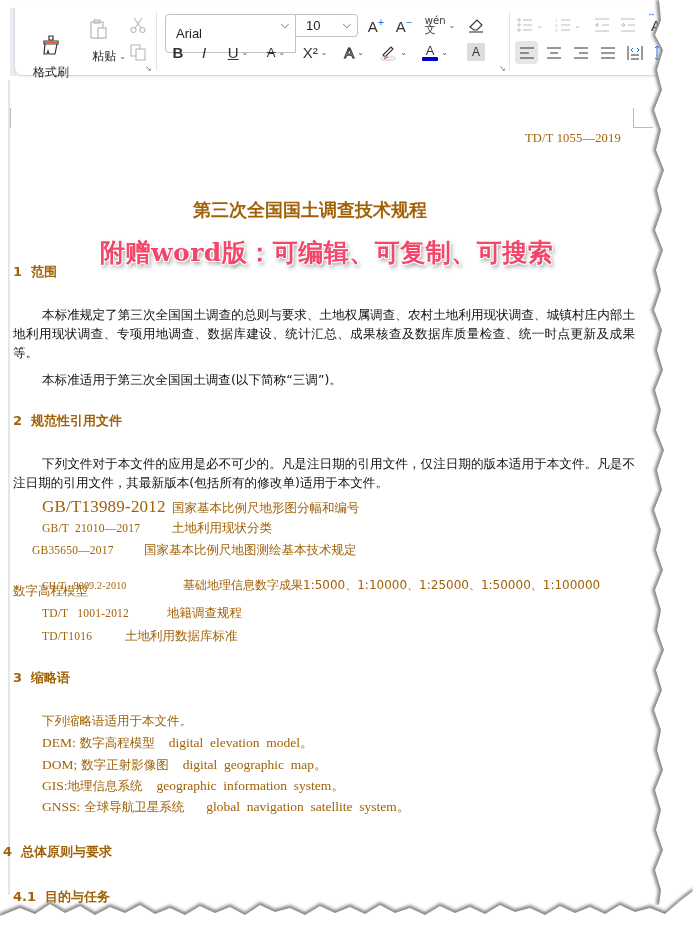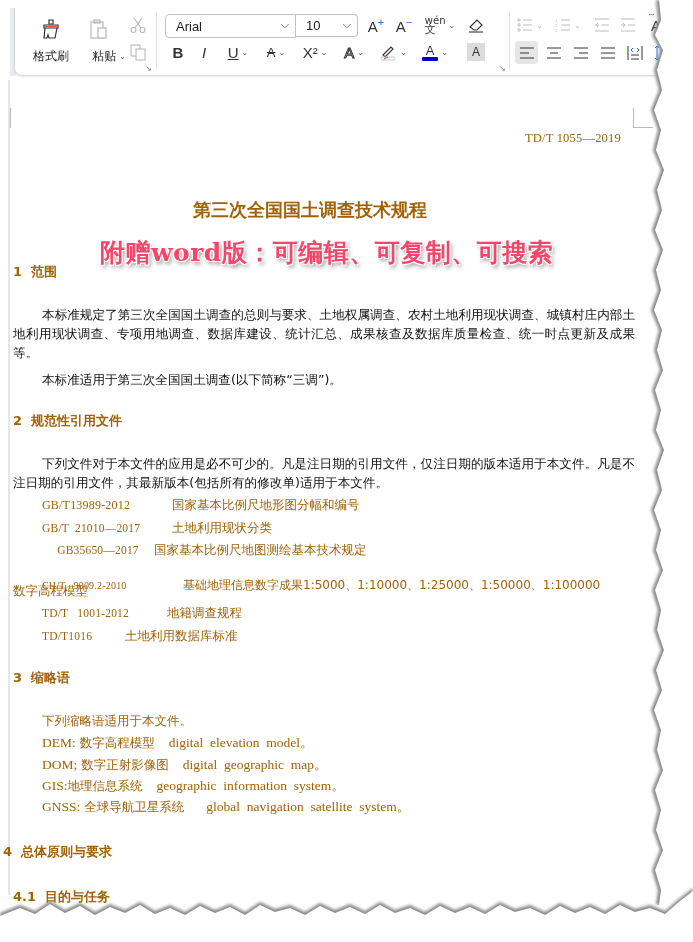--- a/index.html
+++ b/index.html
@@ -13,21 +13,21 @@
     box-shadow: 0 1px 2px rgba(0,0,0,0.08);
   }
   .ribbon-left-edge { position: absolute; left: 10px; top: 8px; width: 6px; height: 68px; background: #e9edf1; }
   .sep { position: absolute; top: 4px; width: 1px; height: 58px; background: #e1e3e6; }
   .tbtn { position: absolute; display: flex; align-items: center; justify-content: center; color: #333; cursor: pointer; }
   .lbl { font-size: 12px; color: #222; white-space: nowrap; }
   .disabled { color: #b9bcc0; }
   .dlg-launcher { position: absolute; font-size: 8px; color: #777; }
 
   .font-combo {
-    position: absolute; left: 150px; top: 6px; width: 131px; height: 24px;
+    position: absolute; left: 150px; top: 6px; width: 131px; height: 39px;
     border: 1px solid #bfc3c7; border-radius: 4px 0 0 4px; display: flex; align-items: center;
     padding-left: 10px; font-family: "Liberation Sans", sans-serif; font-size: 13px; color: #222;
   }
   .size-combo {
     position: absolute; left: 281px; top: 6px; width: 62px; height: 23px;
     border: 1px solid #bfc3c7; border-left: none; border-radius: 0 4px 4px 0; display: flex; align-items: center;
     padding-left: 10px; font-family: "Liberation Sans", sans-serif; font-size: 13px; color: #222;
   }
   .combo-arrow { position: absolute; right: 6px; top: 3px; font-size: 11px; color: #666; }
   .caret { font-size: 8px; color: #555; margin-left: 3px; }
@@ -58,21 +58,21 @@
     font-size: 25px; color: #f2466a; letter-spacing: 0.5px; white-space: nowrap;
     text-shadow: 1px 1px 0 #fff, -1px -1px 0 #fff, 1px -1px 0 #fff, -1px 1px 0 #fff, 2px 3px 4px rgba(0,0,0,0.45);
   }
 </style>
 </head>
 <body>
 
 <div class="ribbon-left-edge"></div>
 <div class="ribbon">
 
-  <div class="tbtn" style="left:16px;top:4px;width:40px;height:58px;flex-direction:column;">
+  <div class="tbtn" style="left:16px;top:20px;width:40px;height:58px;flex-direction:column;">
     <svg width="22" height="22" viewBox="0 0 22 22">
       <path d="M9 2 h4 v4 h-4z" fill="none" stroke="#333" stroke-width="1.2"></path>
       <path d="M4 7 h14 v3 h-14z" fill="none" stroke="#333" stroke-width="1.2"></path>
       <line x1="5" y1="8.5" x2="17" y2="8.5" stroke="#e0592a" stroke-width="1.5"></line>
       <path d="M5 10 l-1 10 h3 l1-3 l1 3 h6 l2-10" fill="none" stroke="#333" stroke-width="1.2"></path>
     </svg>
     <span class="lbl" style="margin-top:8px;">格式刷</span>
   </div>
 
   <div class="tbtn disabled" style="left:64px;top:4px;width:40px;height:58px;flex-direction:column;">
@@ -288,26 +288,26 @@
 <div class="para" style="top:370px;">
   <span class="indent"></span><span>本标准适用于第三次全国国土调查(以下简称“三调”)。</span>
 </div>
 
 <div class="doc-text h1" style="left:13px;top:412px;white-space:pre;">2  规范性引用文件</div>
 <div class="para" style="top:454px;">
   <span class="indent"></span><span>下列文件对于本文件的应用是必不可少的。凡是注日期的引用文件，仅注日期的版本适用于本文件。凡是不注日期的引用文件，其最新版本(包括所有的修改单)适用于本文件。</span>
 </div>
 
 <div class="doc-text" style="left:42px;top:497px;">
-  <span class="mono" style="display:inline-block;width:130px;font-size:12px;">GB/T13989-2012</span><span>国家基本比例尺地形图分幅和编号</span>
+  <span class="mono" style="display:inline-block;width:130px;font-size:17px;">GB/T13989-2012</span><span>国家基本比例尺地形图分幅和编号</span>
 </div>
 <div class="doc-text" style="left:42px;top:520px;">
   <span class="mono" style="display:inline-block;width:130px;font-size:11.5px;white-space:pre;">GB/T  21010—2017</span><span>土地利用现状分类</span>
 </div>
-<div class="doc-text" style="left:42px;top:542px;text-align:center;">
+<div class="doc-text" style="left:32px;top:542px;">
   <span class="mono" style="display:inline-block;width:112px;font-size:11.5px;">GB35650—2017</span><span>国家基本比例尺地图测绘基本技术规定</span>
 </div>
 <div class="doc-text" style="left:42px;top:564px;">
   <span class="mono" style="display:inline-block;width:141px;font-size:10px;white-space:pre;margin-top:16px;">CH/T   9009.2-2010</span><span style="font-size:12px;">基础地理信息数字成果1:5000、1:10000、1:25000、1:50000、1:100000</span>
 </div>
 <div class="doc-text" style="left:13px;top:583px;">数字高程模型</div>
 <div class="doc-text" style="left:42px;top:605px;">
   <span class="mono" style="display:inline-block;width:125px;font-size:11.5px;white-space:pre;">TD/T   1001-2012</span><span>地籍调查规程</span>
 </div>
 <div class="doc-text" style="left:42px;top:628px;">

